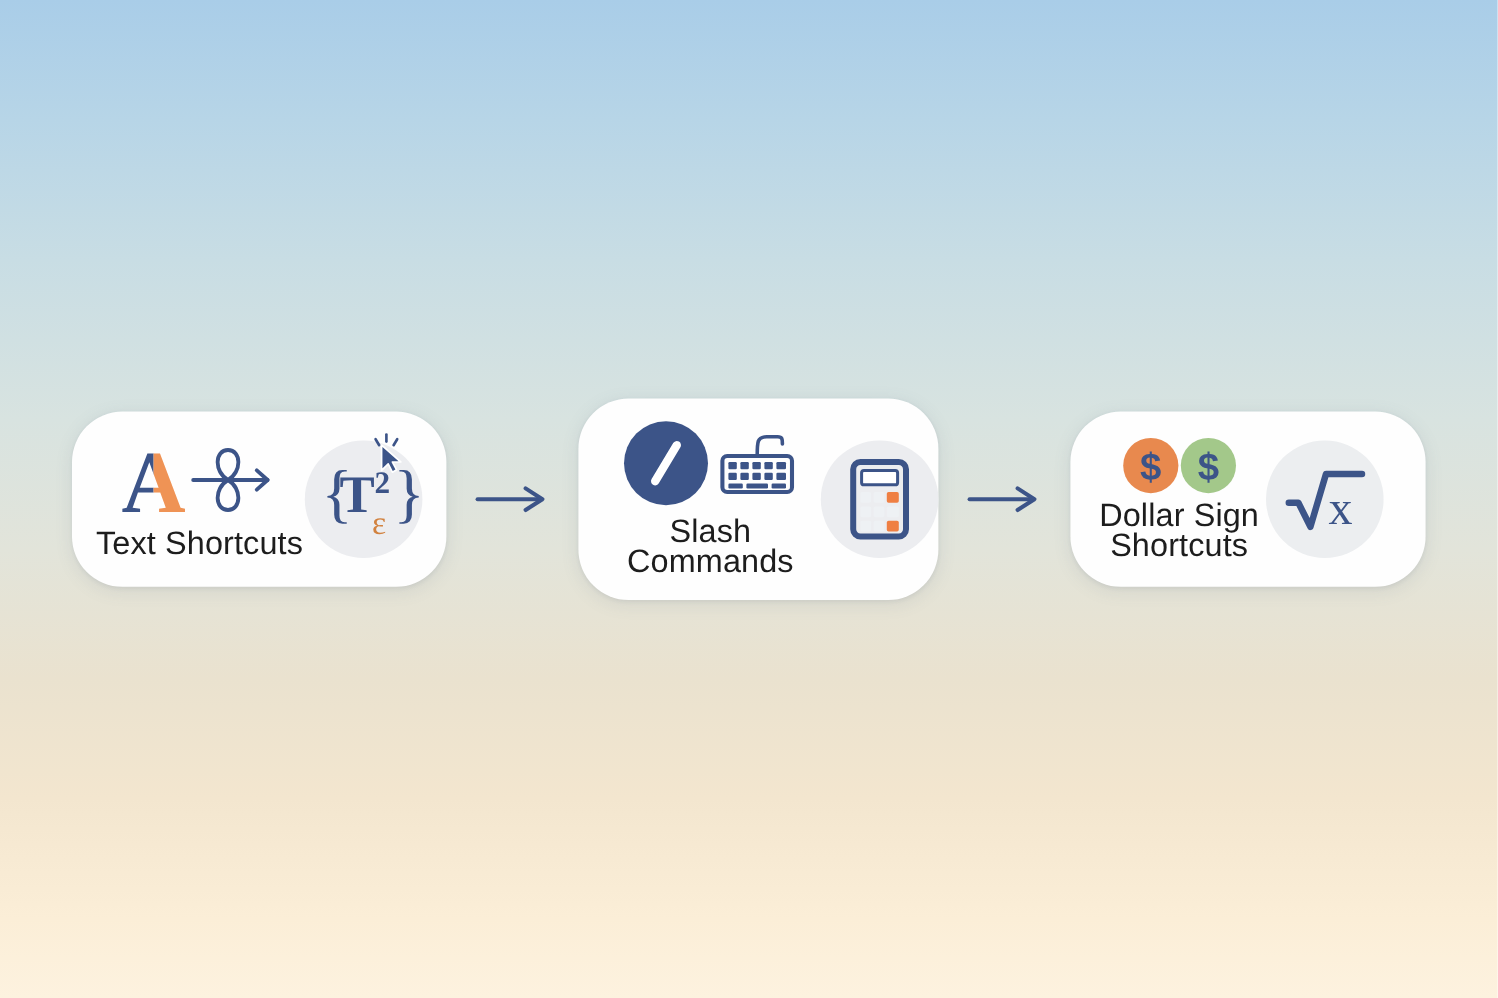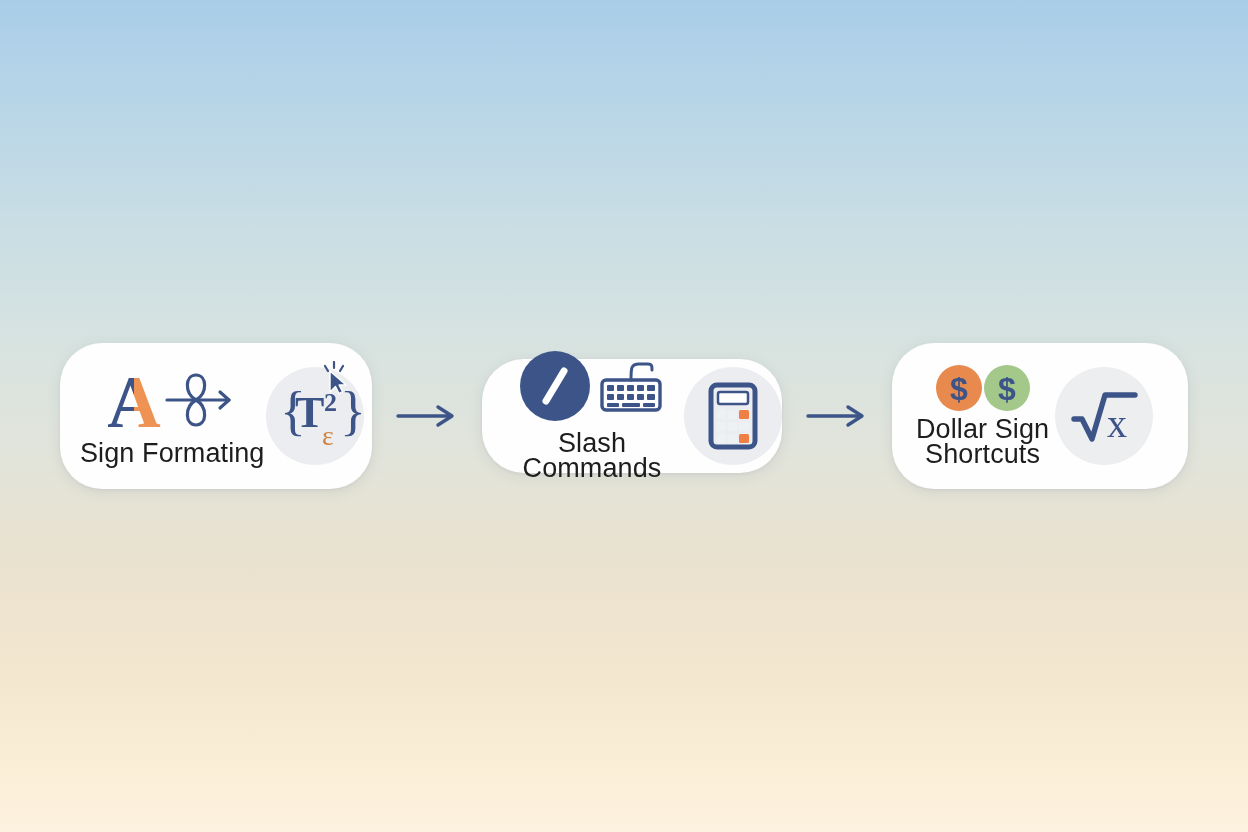--- a/index.html
+++ b/index.html
@@ -86,21 +86,21 @@
     width: 312px;
     height: 146px;
     padding: 0 0 0 20px;
   }
   #card-text-formatting .card-left { gap: 2px; margin-right: 2px; }
   #card-text-formatting .card-label { margin-top: 6px; }
 
   
   #card-slash-commands {
     width: 300px;
-    height: 114px;
+    height: 168px;
     padding: 0 0 0 22px;
   }
   #card-slash-commands .card-left { gap: 2px; margin-right: 4px; }
   #card-slash-commands .card-label { margin-top: 8px; }
 
   
   #card-dollar-shortcuts {
     width: 296px;
     height: 146px;
     padding: 0 0 0 24px;
@@ -203,21 +203,21 @@
                   <path d="M31 33 C 19 26, 20 8, 31 8 C 42 8, 43 26, 31 33
                            C 19 40, 20 58, 31 58 C 42 58, 43 40, 31 33 Z"></path>
                   <path d="M2 33 H 64"></path>
                   <path d="M55 25 L 64 33 L 55 41"></path>
                 </g>
               </svg>
             </div>
 
           </div>
 
-          <div class="card-label">Sign Formating</div>
+          <div class="card-label">Text Shortcuts</div>
         </div>
 
         <div class="supersub-wrap">
           <div class="circle-badge" id="badge-supersub">
             <svg viewBox="0 0 98 98" width="98" height="98" aria-hidden="true">
               <text x="14" y="62" font-family="'Liberation Serif', serif" font-size="54" fill="#3c5488">{</text>
               <text x="29" y="60" font-family="'Liberation Serif', serif" font-size="44" font-weight="600" fill="#3c5488">T</text>
               <text x="58" y="44" font-family="'Liberation Serif', serif" font-size="26" font-weight="600" fill="#3c5488">2</text>
               <text x="56" y="78" font-family="'Liberation Serif', serif" font-size="28" fill="#d2823f">ε</text>
               <text x="74" y="62" font-family="'Liberation Serif', serif" font-size="54" fill="#3c5488">}</text>

